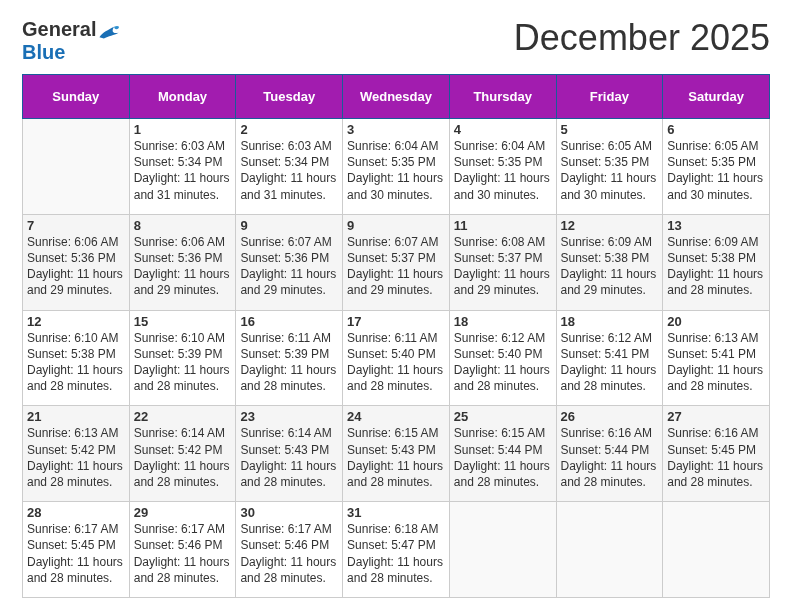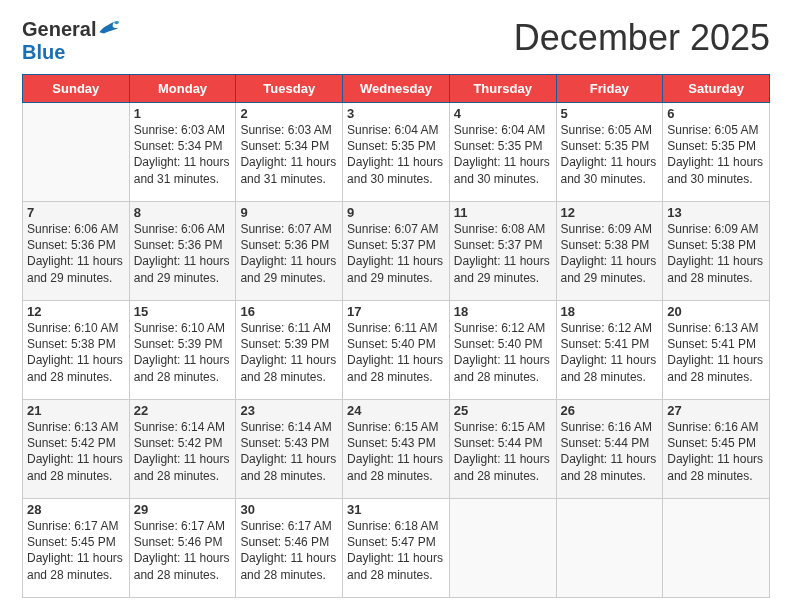--- a/index.html
+++ b/index.html
@@ -23,21 +23,21 @@
       align-items: flex-start;
       margin-bottom: 10px;
     }
     .logo {
       display: flex;
       flex-direction: column;
       align-items: flex-start;
     }
     .logo-top {
       display: flex;
-      align-items: flex-start;
+      align-items: flex-end;
     }
     .logo-general {
       font-size: 20px;
       font-weight: bold;
       color: #333;
     }
     .logo-bird {
       width: 22px;
       height: 18px;
       margin-left: 2px;
@@ -63,25 +63,25 @@
       color: #555;
     }
     .calendar {
       flex: 1;
       border: 1px solid #ccc;
       border-collapse: collapse;
       width: 100%;
       table-layout: fixed;
     }
     .calendar th {
-      background-color: #ef4444;
+      background-color: #a21caf;
       color: #fff;
       font-size: 13px;
       font-weight: bold;
-      padding: 6px 4px;
+      padding: 14px 4px;
       text-align: center;
       border: 1px solid #1a5c99;
     }
     .calendar td {
       vertical-align: top;
       border: 1px solid #ccc;
       padding: 3px 4px;
       font-size: 9.5px;
       color: #333;
       height: 88px;

